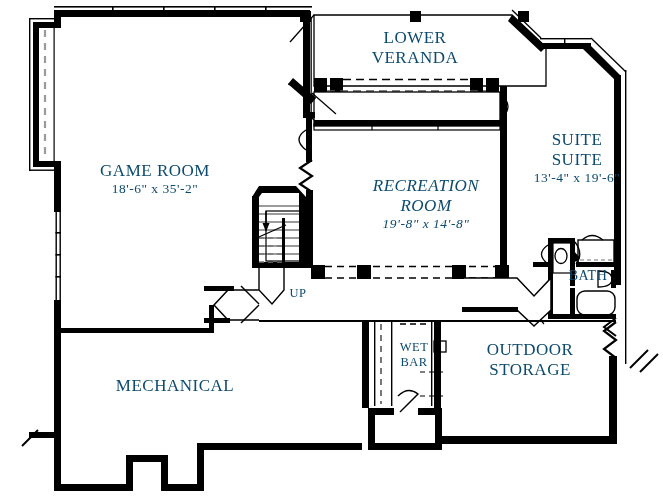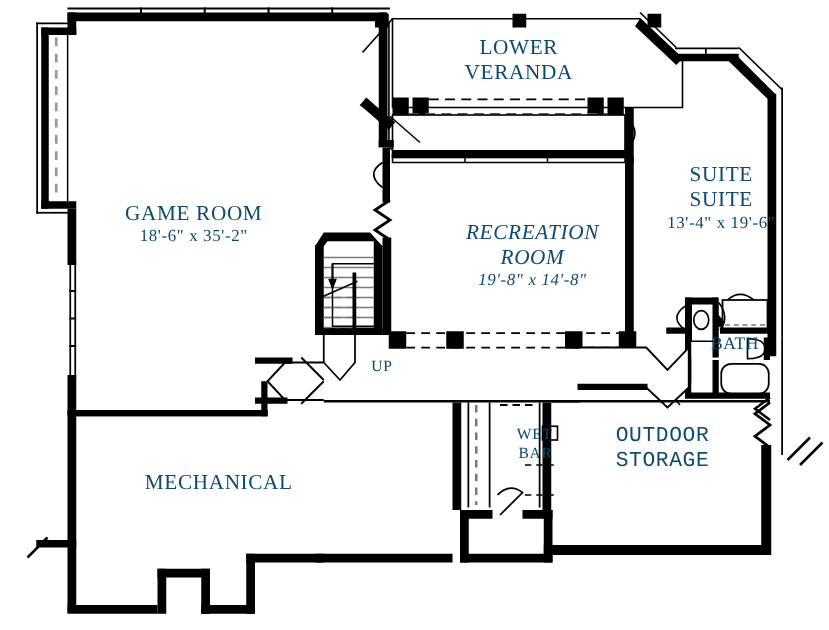--- a/index.html
+++ b/index.html
@@ -18,21 +18,21 @@
     font-family:"Liberation Serif", serif;
     color:#0c4a6e;
     letter-spacing:0.5px;
     white-space:nowrap;
     line-height:1.18;
     pointer-events:none;
   }
   .rl-name{font-size:17px;font-weight:400;}
   .rl-dim{font-size:13.5px;font-weight:400;}
   .rl-small{font-size:14px;}
-  .rl-tiny{font-size:12.5px;font-weight:400;text-align:right;}
+  .rl-tiny{font-size:12.5px;font-weight:400;}
 </style>
 </head>
 <body>
 
 <div id="plan">
 
   <svg width="663" height="504" viewBox="0 0 663 504" shape-rendering="geometricPrecision">
 
     <g fill="#000000">
 
@@ -326,21 +326,21 @@
 
   <div class="roomlabel" style="left:100px; top:376px; width:150px;">
     <div class="rl-name">MECHANICAL</div>
   </div>
 
   <div class="roomlabel" style="left:386px; top:340px; width:56px;">
     <div class="rl-tiny">WET</div>
     <div class="rl-tiny">BAR</div>
   </div>
 
-  <div class="roomlabel" style="left:456px; top:340px; width:148px;font-family:Liberation Mono, monospace;">
+  <div class="roomlabel" style="left:456px; top:340px; width:148px;">
     <div class="rl-name">OUTDOOR</div>
     <div class="rl-name">STORAGE</div>
   </div>
 
   <div class="roomlabel" style="left:282px; top:286px; width:32px;">
     <div class="rl-tiny">UP</div>
   </div>
 
 </div>
 

